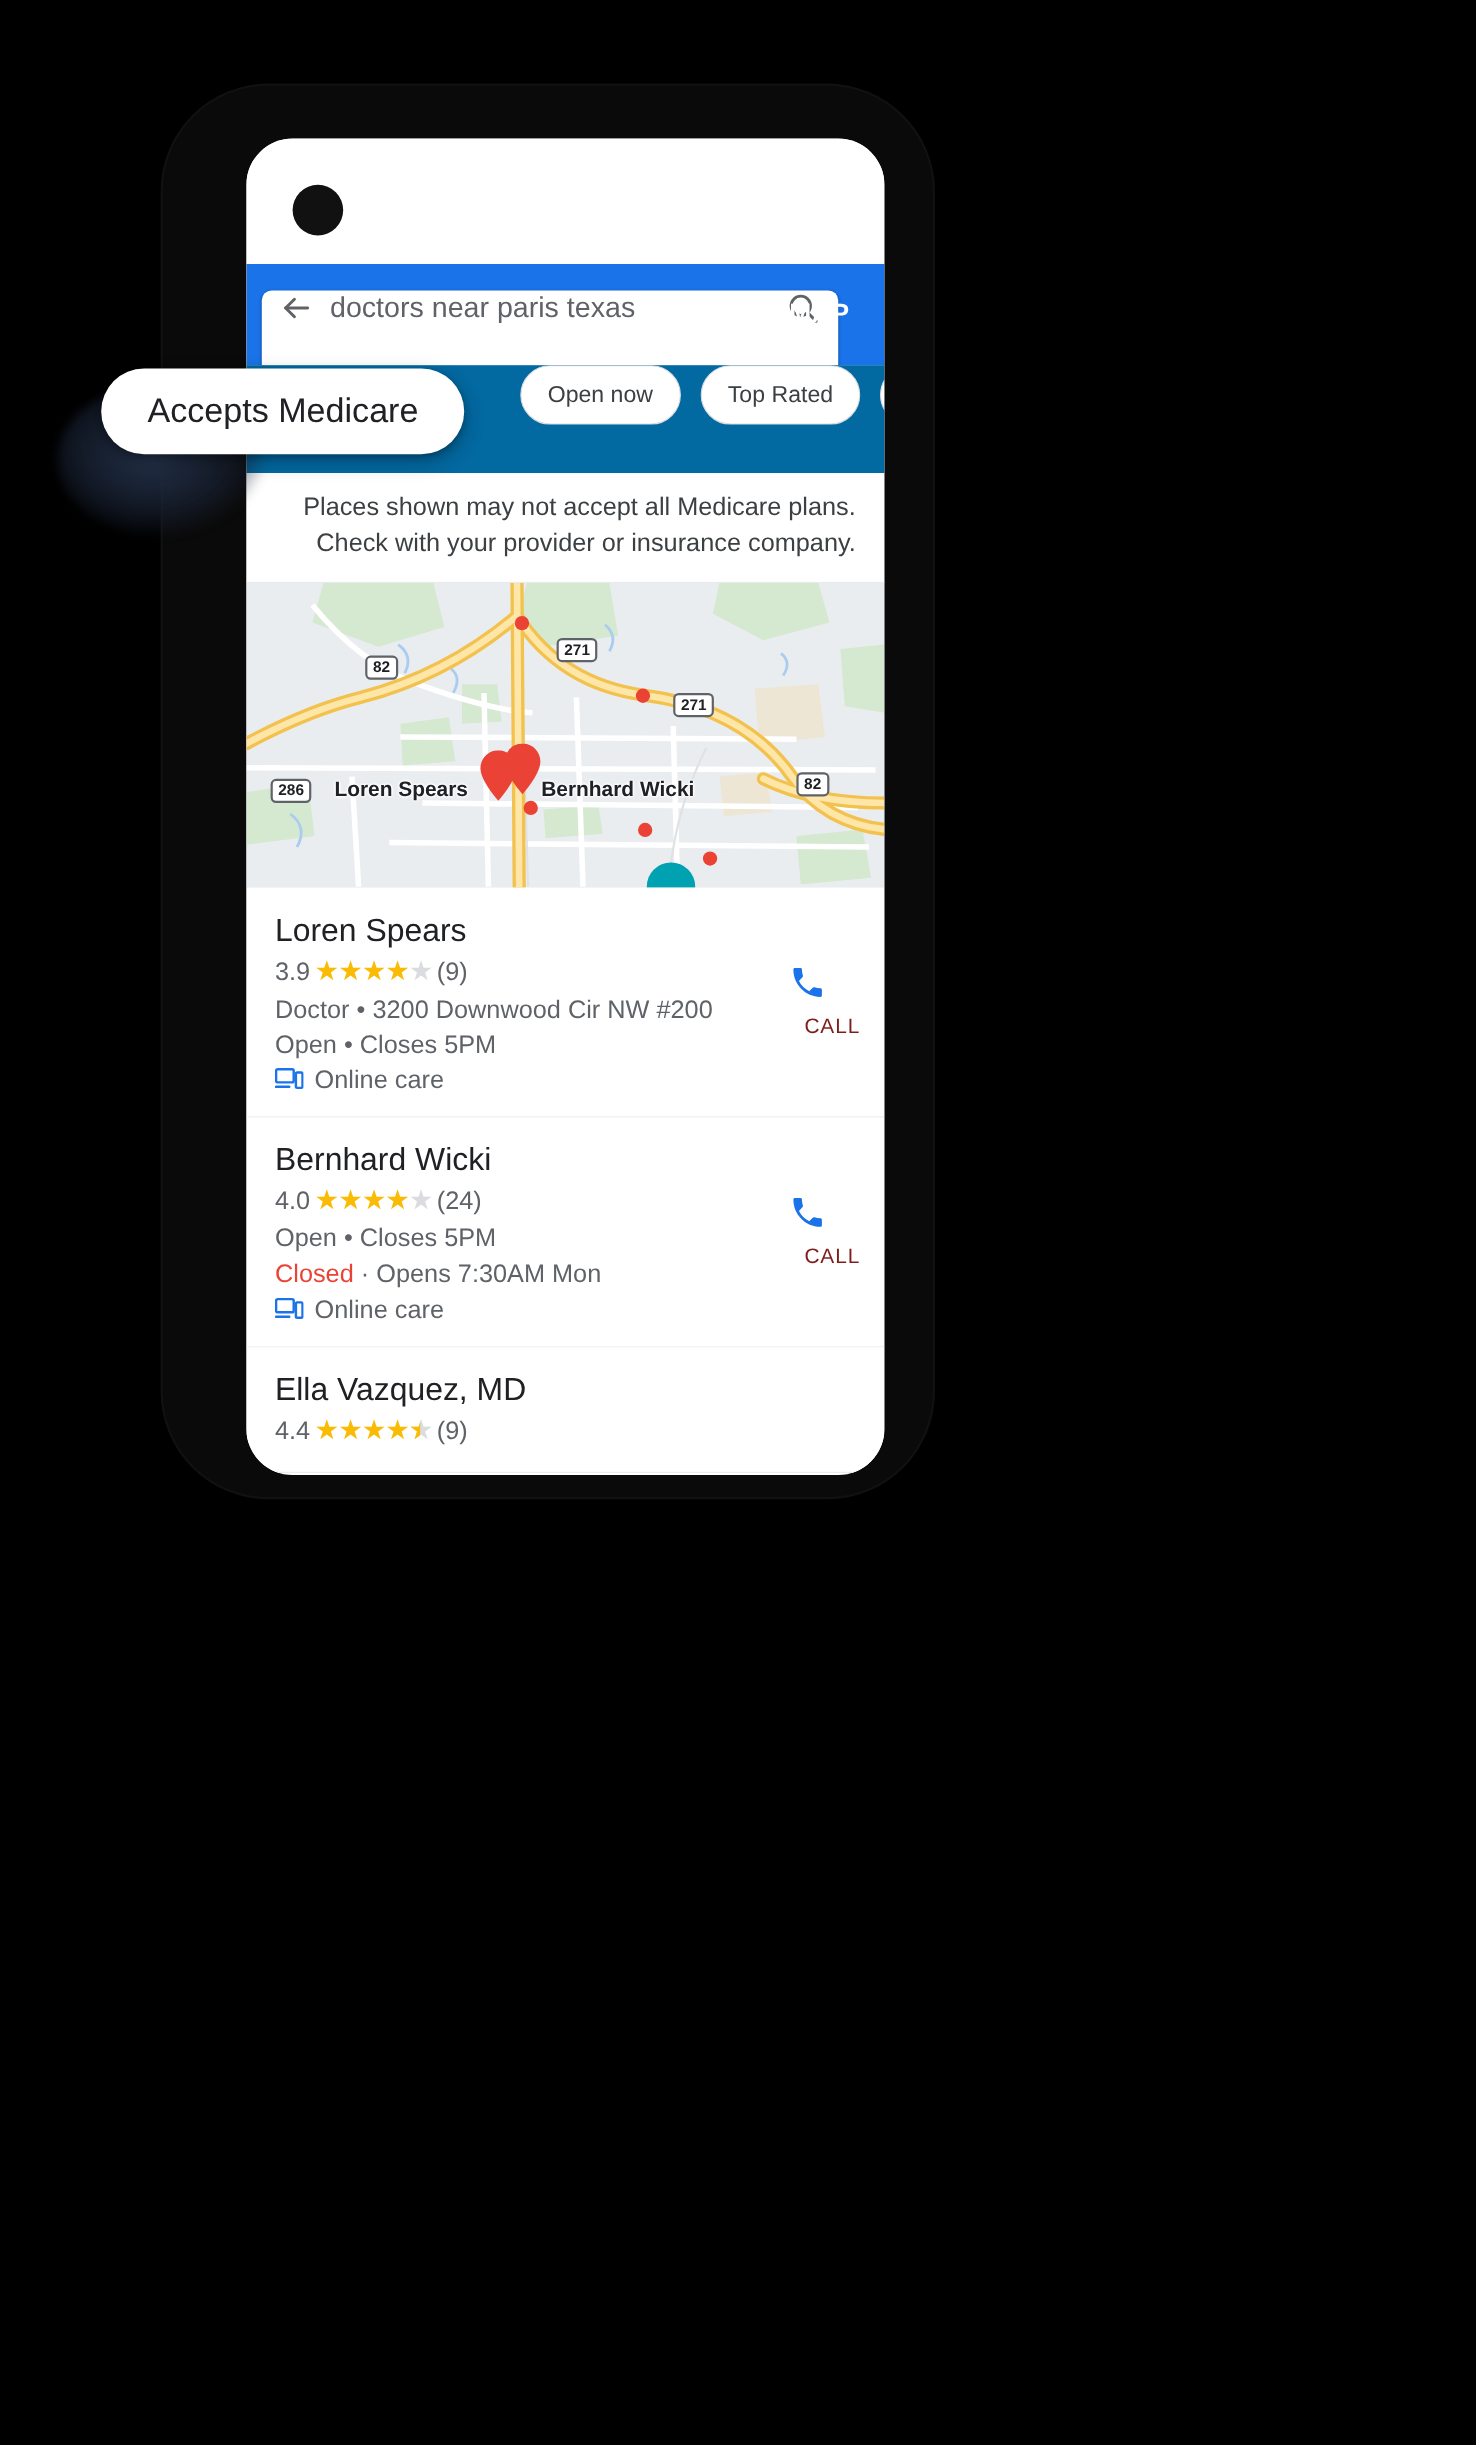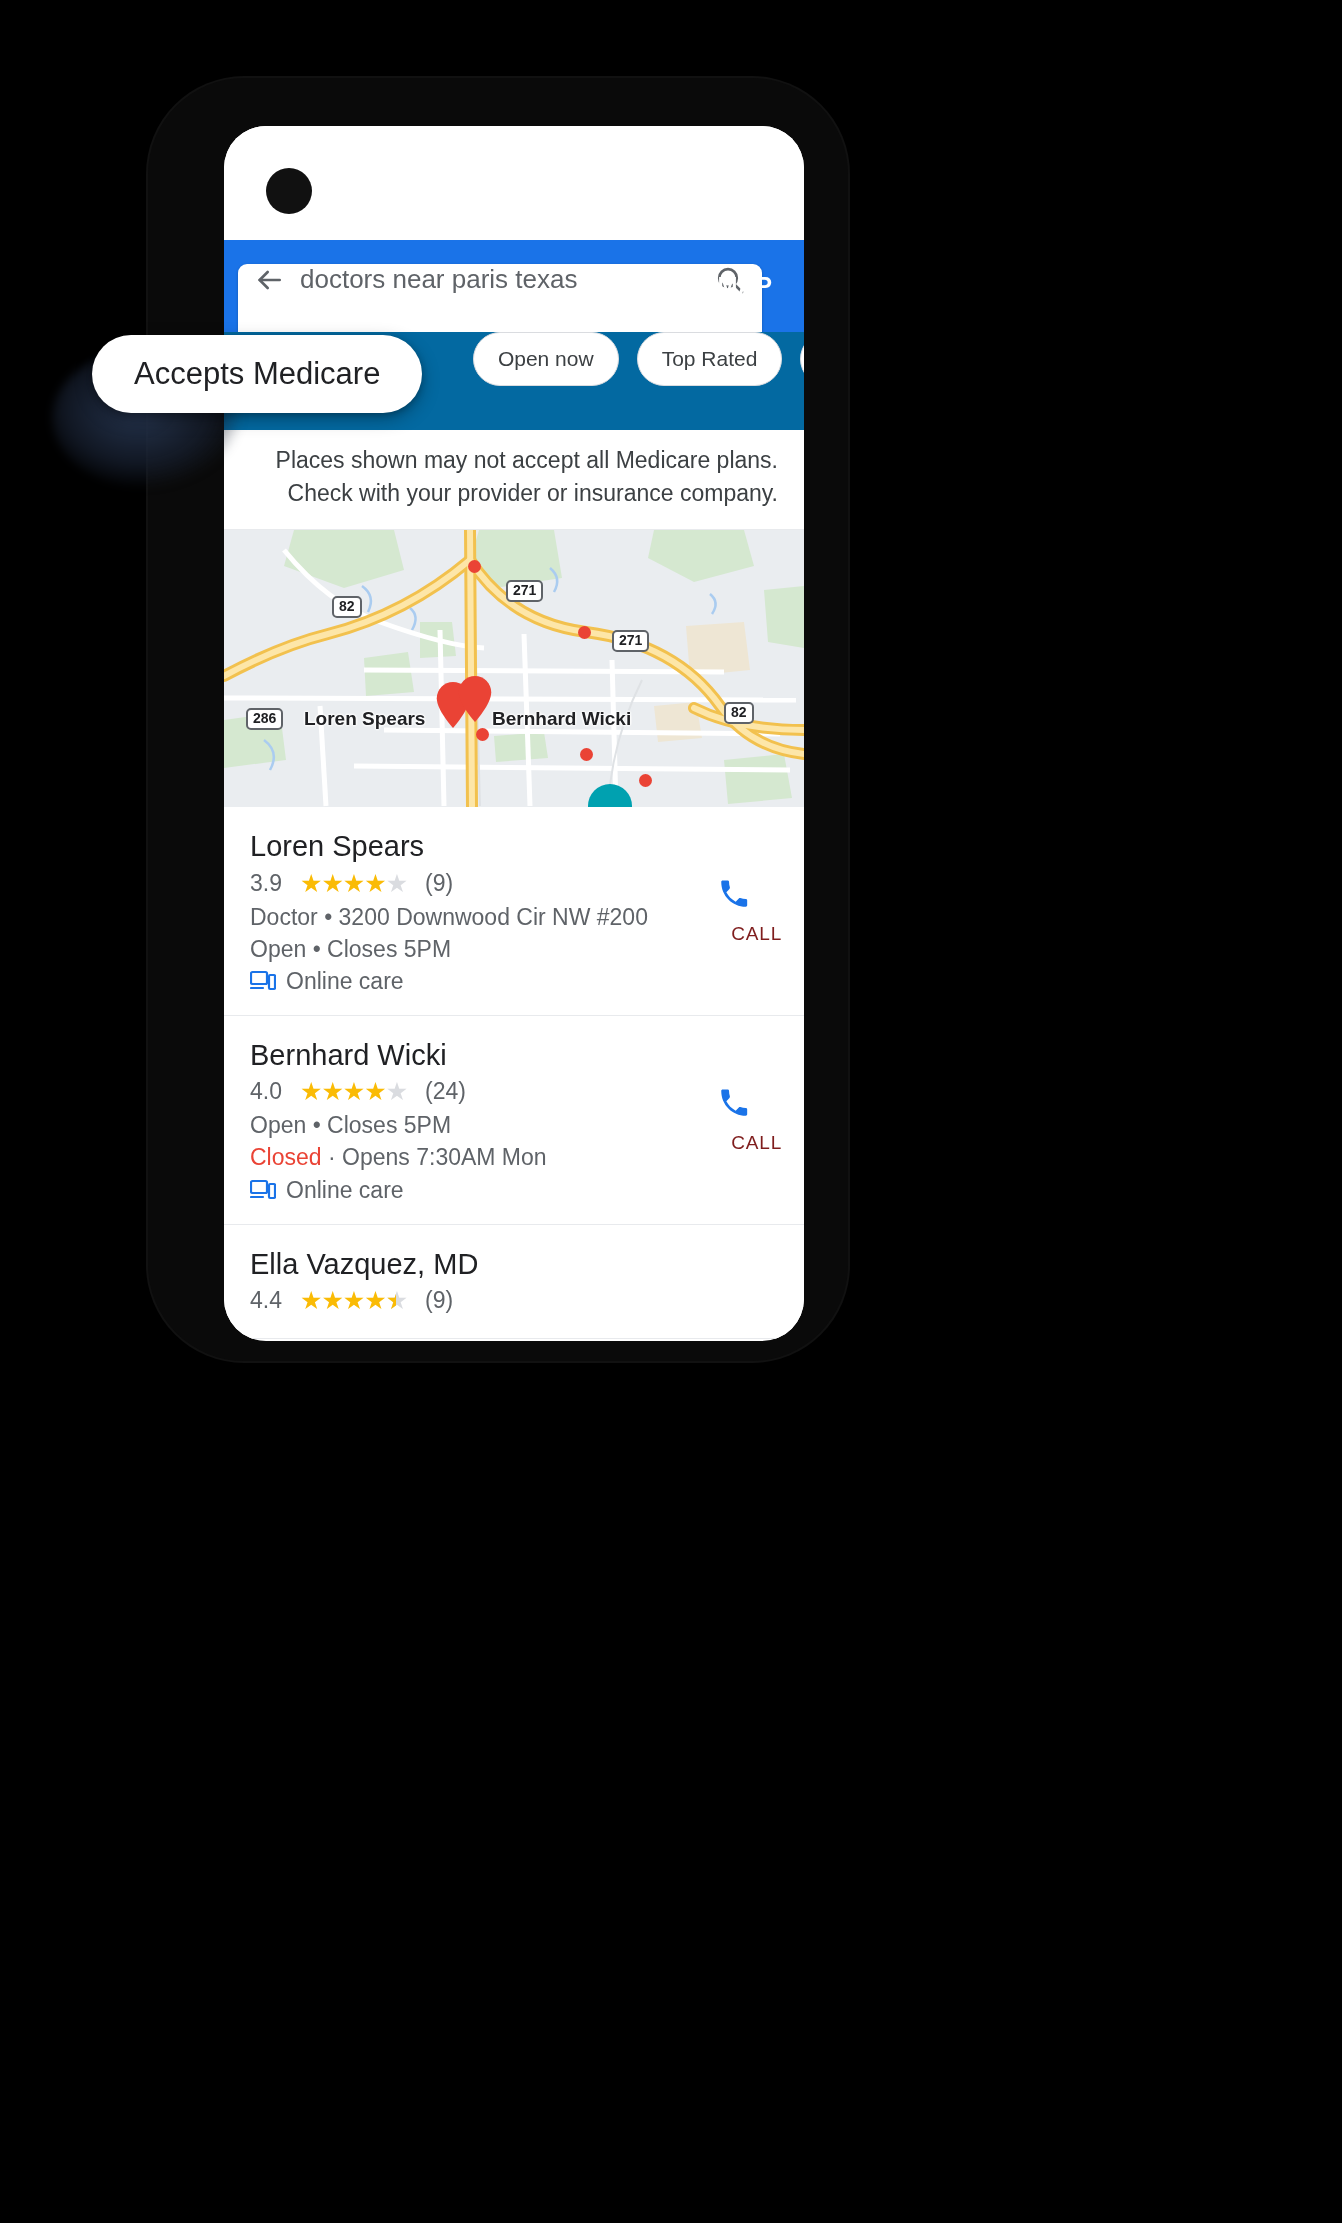--- a/index.html
+++ b/index.html
@@ -232,21 +232,21 @@
     font-size: 29px;
     color: #202124;
     margin-bottom: 6px;
     line-height: 1.18;
   }
   .rating-line {
     display: flex;
     align-items: center;
     font-size: 23px;
     color: #5f6368;
-    gap: 18px;
+    gap: 4px;
     margin-bottom: 4px;
   }
   .stars { display: inline-flex; letter-spacing: -1px; }
   .star { font-size: 25px; line-height: 1; color: #fabb05; }
   .star.empty { color: #dadce0; }
   .star.half {
     position: relative;
     color: #dadce0;
   }
   .star.half::before {

